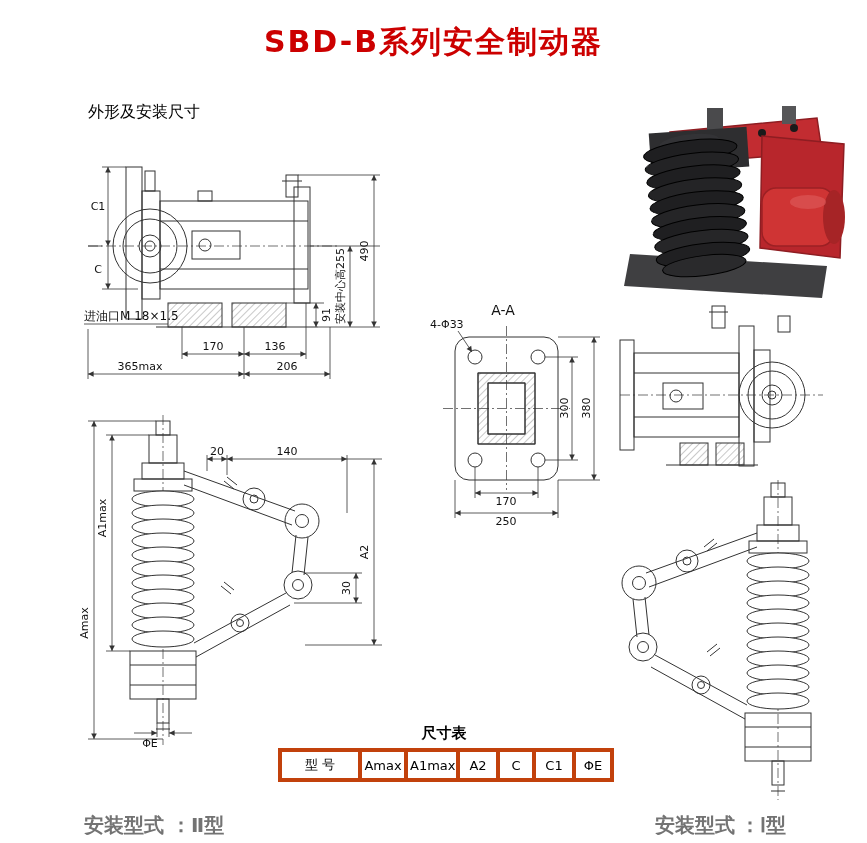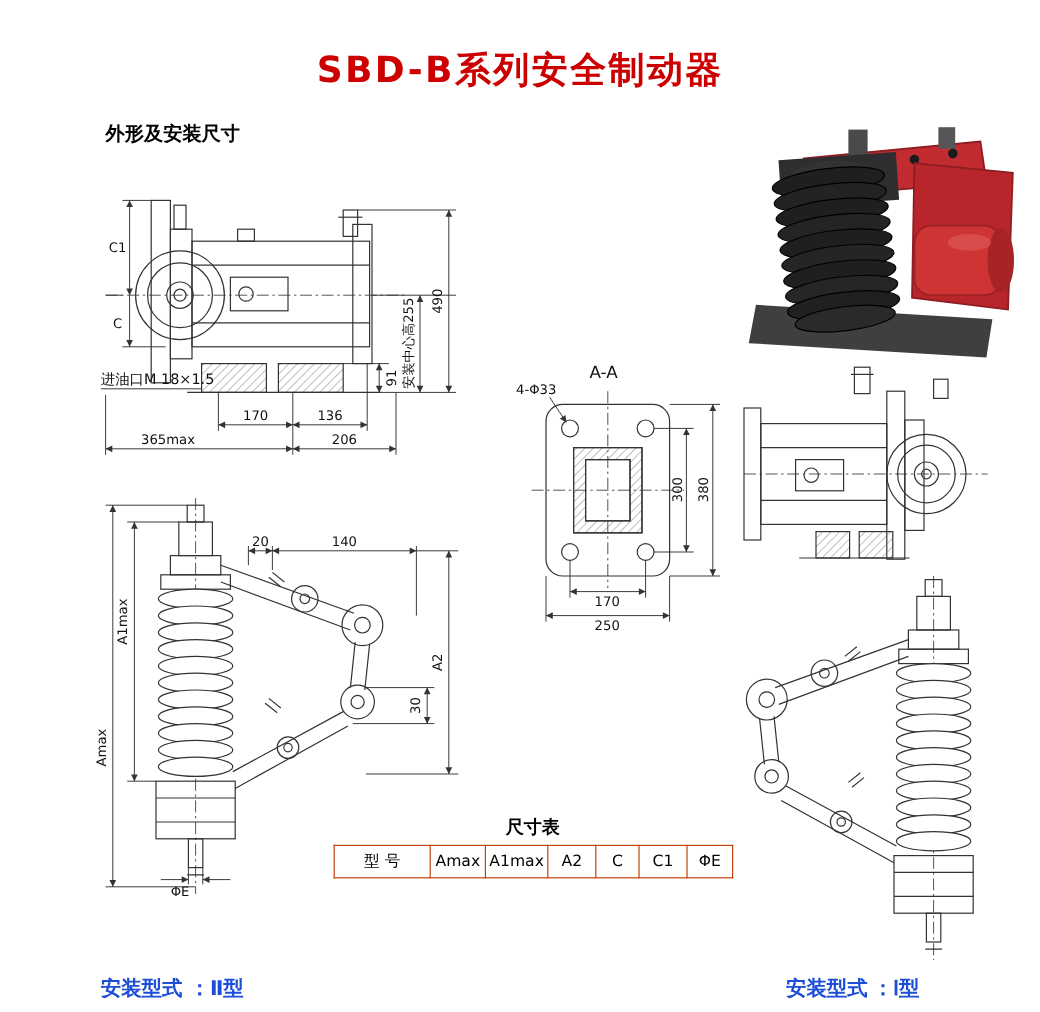--- a/index.html
+++ b/index.html
@@ -5,39 +5,39 @@
   * { margin:0; padding:0; box-sizing:border-box; }
   html,body { width:867px; height:843px; }
   body {
     position:relative;
     background:#ffffff;
     font-family:"DejaVu Sans","Liberation Sans",sans-serif;
     color:#111;
     overflow:hidden;
   }
   .page-title {
-    position:absolute; top:38px; left:0; width:100%;
+    position:absolute; top:22px; left:0; width:100%;
     text-align:center; font-size:30px; font-weight:bold;
     color:#cc0000; letter-spacing:2px;
   }
   .section-heading {
     position:absolute; top:102px; left:88px;
-    font-size:16px; font-weight:bold; color:#000;
+    font-size:16px; font-weight:normal; color:#000;
   }
   svg.draw { position:absolute; overflow:visible; }
   svg text { font-family:"DejaVu Sans","Liberation Sans",sans-serif; fill:#111; }
   .dimtxt { font-size:11px; }
   .table-wrap { position:absolute; left:278px; top:680px; width:332px; }
-  .table-caption { text-align:center; font-weight:bold; font-size:15px; margin-bottom:5px; color:#000; }
+  .table-caption { text-align:center; font-weight:bold; font-size:15px; margin-bottom:5px; color:#000;margin-top:44px; }
   table.dims { border-collapse:collapse; width:100%; font-size:13px; table-layout:fixed; }
   table.dims th, table.dims td {
-    border:1px solid #c2410c; text-align:center; padding:4px 2px;
+    border:4px solid #c2410c; text-align:center; padding:4px 2px;
     font-weight:normal; color:#000; white-space:nowrap;
   }
-  .footer-label { position:absolute; font-size:17px; font-weight:bold; color:#1d4ed8; }
+  .footer-label { position:absolute; font-size:20px; font-weight:bold; color:#737373; }
   .footer-label.left { left:84px; top:812px; }
   .footer-label.right { left:655px; top:812px;font-family:Liberation Serif, serif; }
 </style>
 </head>
 <body>
 
 <svg width="0" height="0" style="position:absolute" aria-hidden="true">
   <defs>
     <marker id="arr" viewBox="0 0 8 8" markerWidth="8" markerHeight="8" refX="7.5" refY="4" orient="auto-start-reverse">
       <path d="M0.5,0.5 L7.5,4 L0.5,7.5 z" fill="#333"></path>

